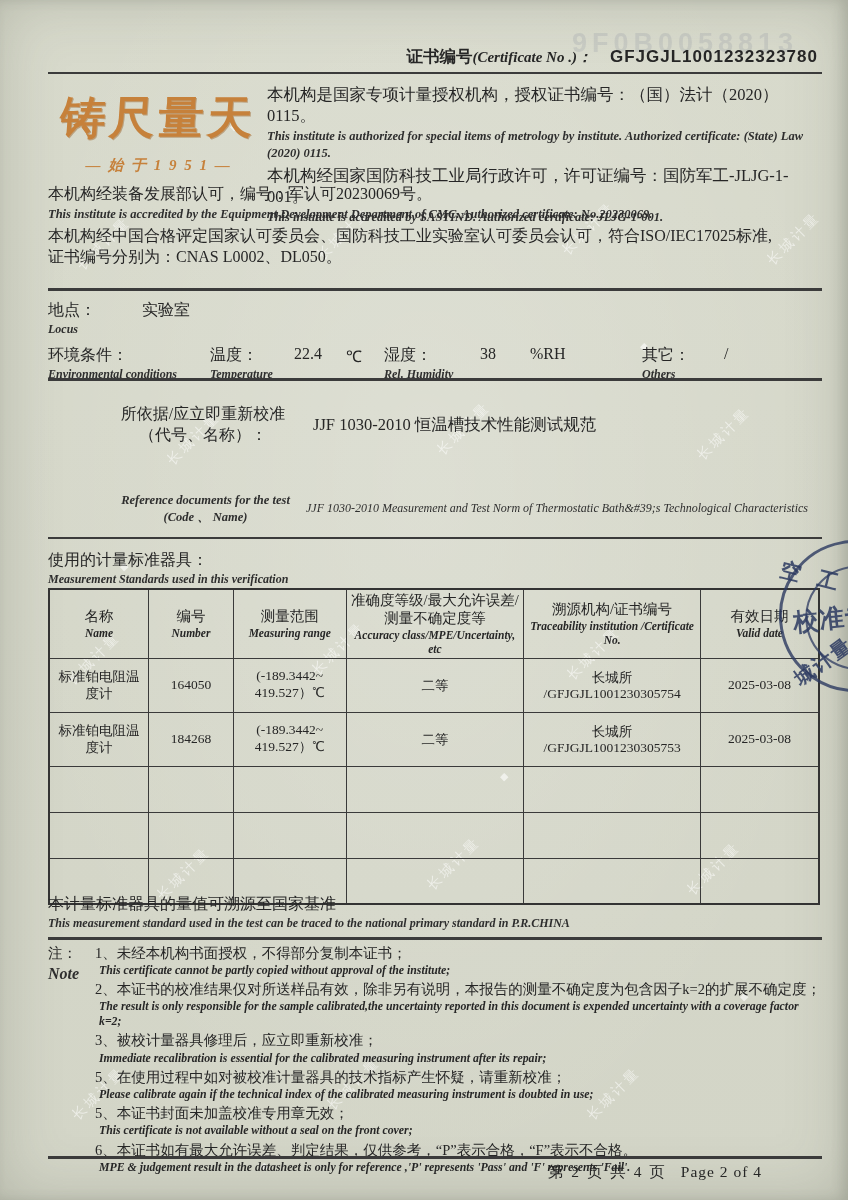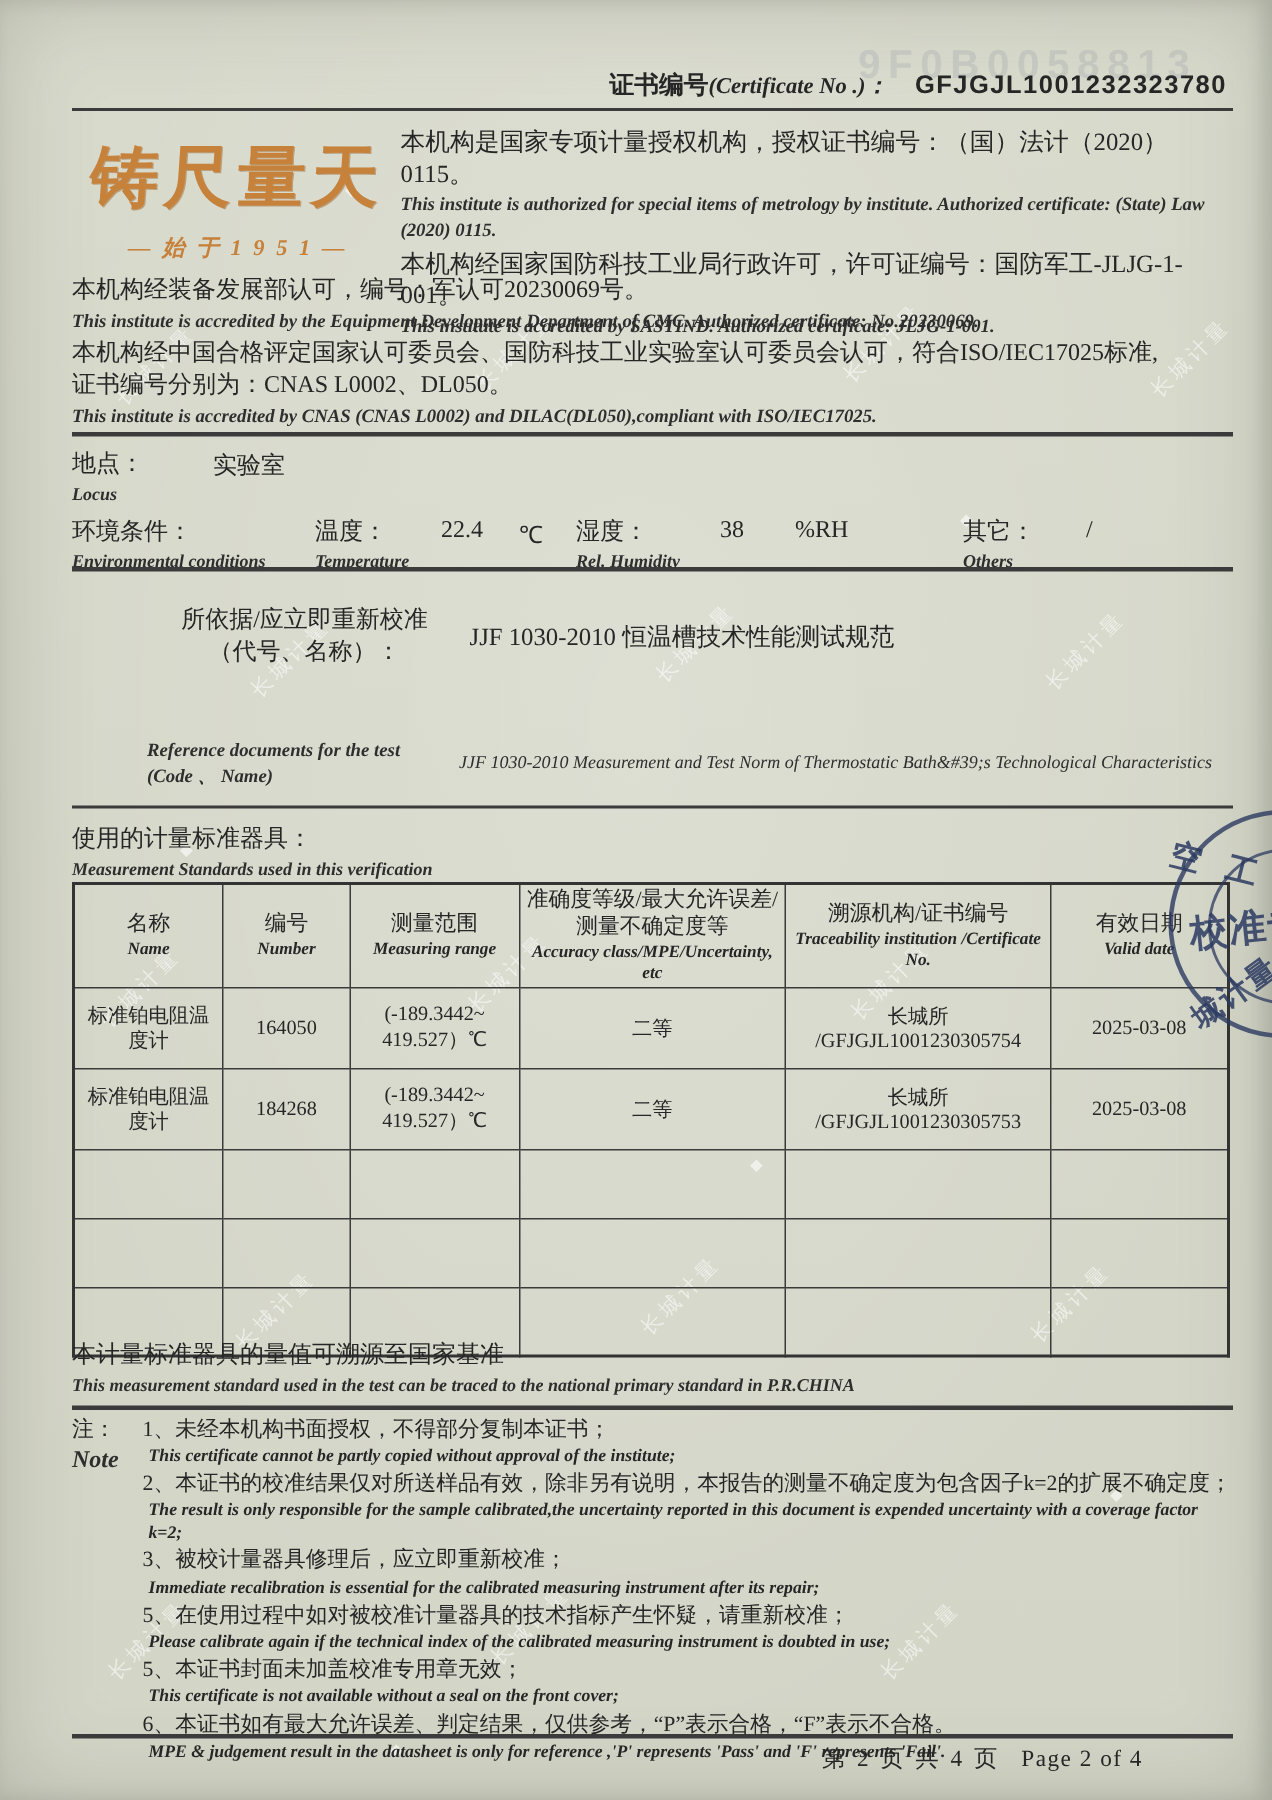--- a/index.html
+++ b/index.html
@@ -43,21 +43,21 @@
   
   .env{position:absolute;top:300px;left:48px;right:26px;}
   .env-row{display:flex;align-items:flex-start;}
   .stack .zh{font-size:16px;}
   .stack .en{font-size:12px;}
   .val{font-size:16px;font-family:"Liberation Serif",serif;}
   
   .ref{position:absolute;top:404px;left:48px;right:26px;}
   .ref-zh-label{position:absolute;left:50px;top:0;width:210px;text-align:center;}
   .ref-zh-value{position:absolute;left:265px;top:10px;font-size:16.5px;}
-  .ref-en-label{position:absolute;left:50px;top:88px;width:215px;text-align:left;}
+  .ref-en-label{position:absolute;left:50px;top:88px;width:215px;text-align:center;}
   .ref-en-value{position:absolute;left:258px;top:96px;font-size:12px;}
   
   .std-head{position:absolute;top:550px;left:48px;}
   table.std{position:absolute;top:588px;left:48px;width:772px;border-collapse:collapse;
       border:2.5px solid #333;}
   table.std th,table.std td{border:1.5px solid #3a3a3a;text-align:center;vertical-align:middle;
       padding:1px 3px;}
   table.std th{font-weight:normal;height:56px;}
   .th-zh{font-size:14.5px;line-height:1.25;}
   .th-en{font-style:italic;font-weight:bold;font-size:11.5px;line-height:1.2;margin-top:2px;}
@@ -135,21 +135,20 @@
       <p class="zh" style="font-size:16.5px">本机构经国家国防科技工业局行政许可，许可证编号：国防军工-JLJG-1-001。</p>
       <p class="en">This institute is accredited by SASTIND. Authorized certificate: JLJG-1-001.</p>
     </div>
   </div>
 
   <div class="paras">
     <p class="zh">本机构经装备发展部认可，编号：军认可20230069号。</p>
     <p class="en">This institute is accredited by the Equipment Development Department of CMC. Authorized certificate: No.20230069.</p>
     <p class="zh">本机构经中国合格评定国家认可委员会、国防科技工业实验室认可委员会认可，符合ISO/IEC17025标准,</p>
     <p class="zh">证书编号分别为：CNAS L0002、DL050。</p>
-    <p class="en">This institute is accredited by CNAS (CNAS L0002) and DILAC(DL050),compliant with ISO/IEC17025.</p>
   </div>
 
   <div class="rule" style="top:288px;height:2.5px"></div>
 
   <div class="env">
     <div class="env-row" style="margin-bottom:8px">
       <div class="stack" style="width:72px">
         <div class="zh">地点：</div>
         <div class="en" style="font-size:12px">Locus</div>
       </div>

